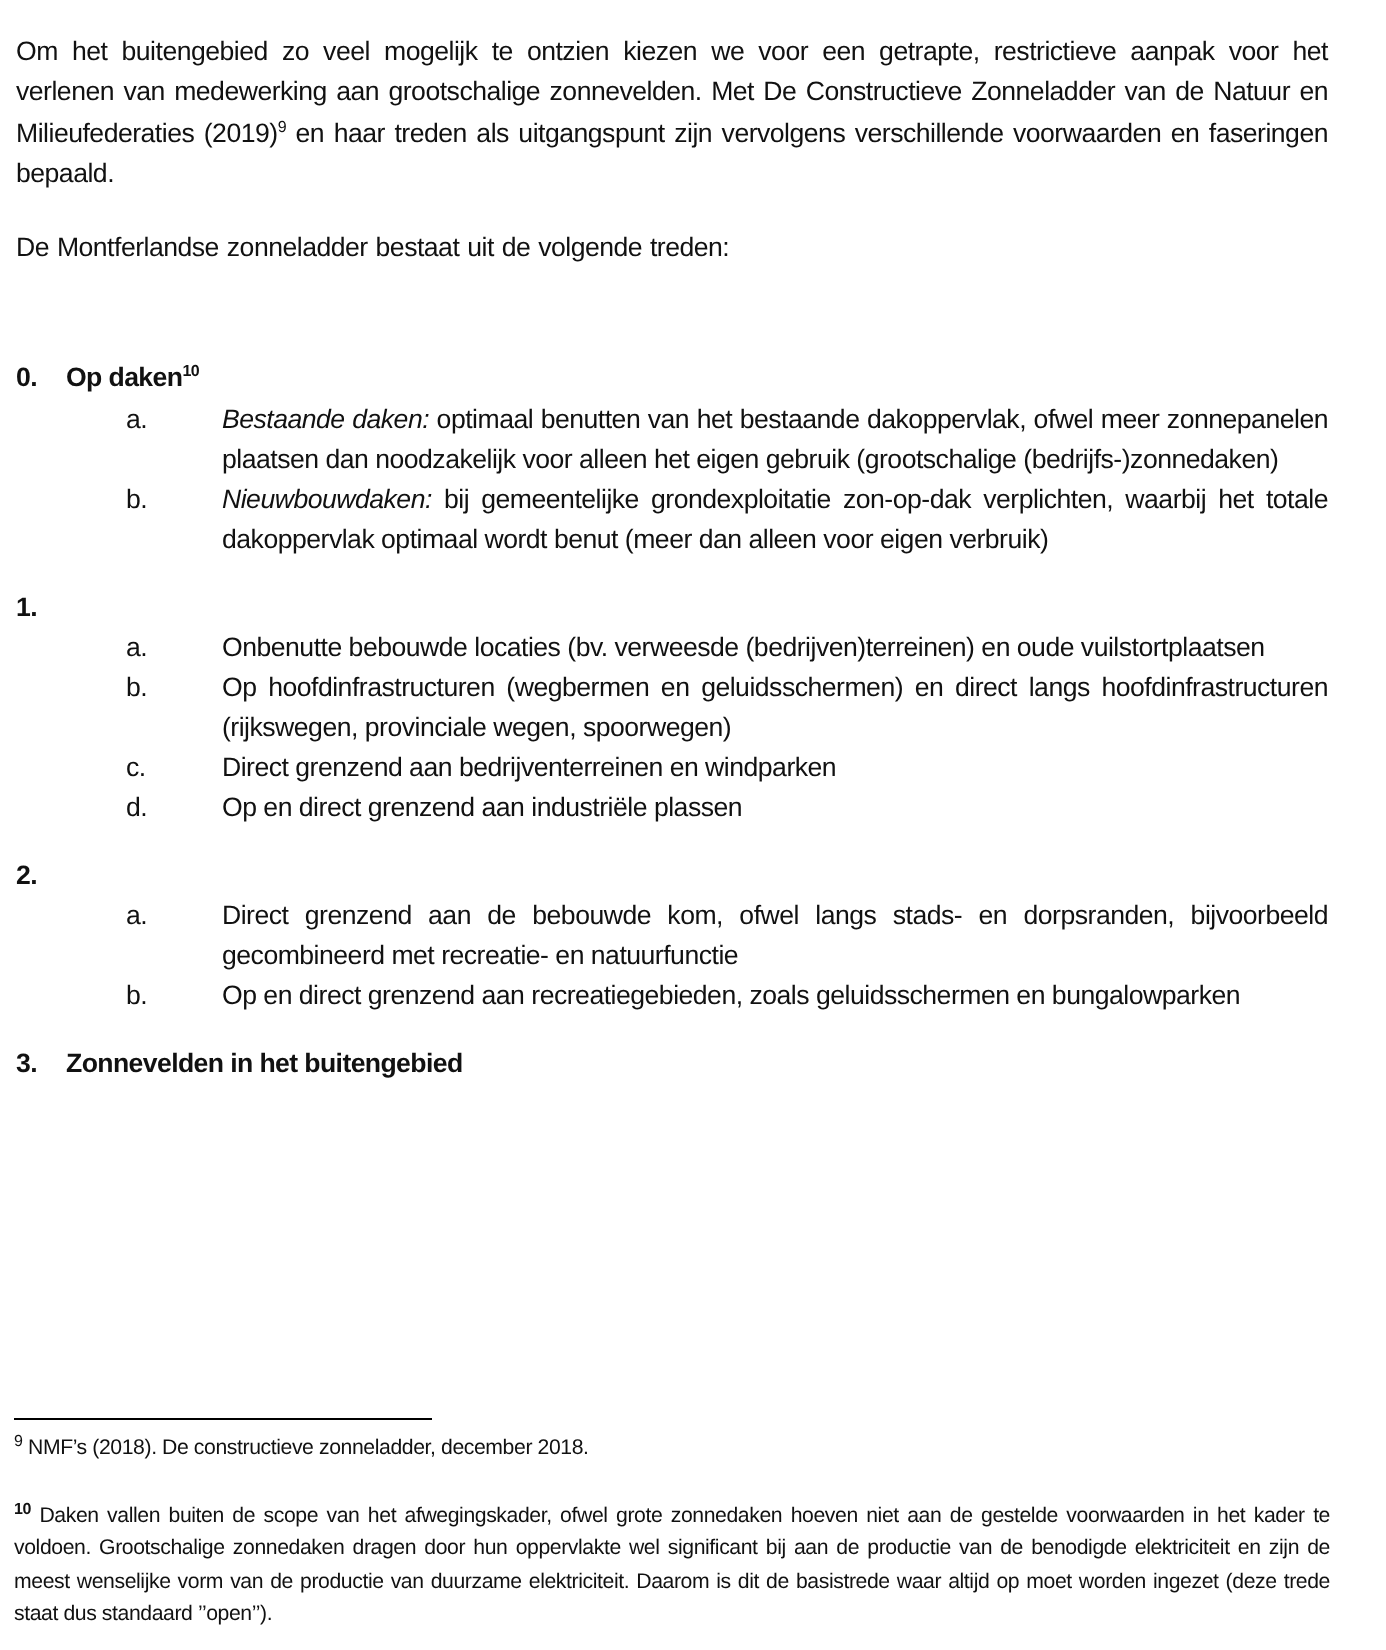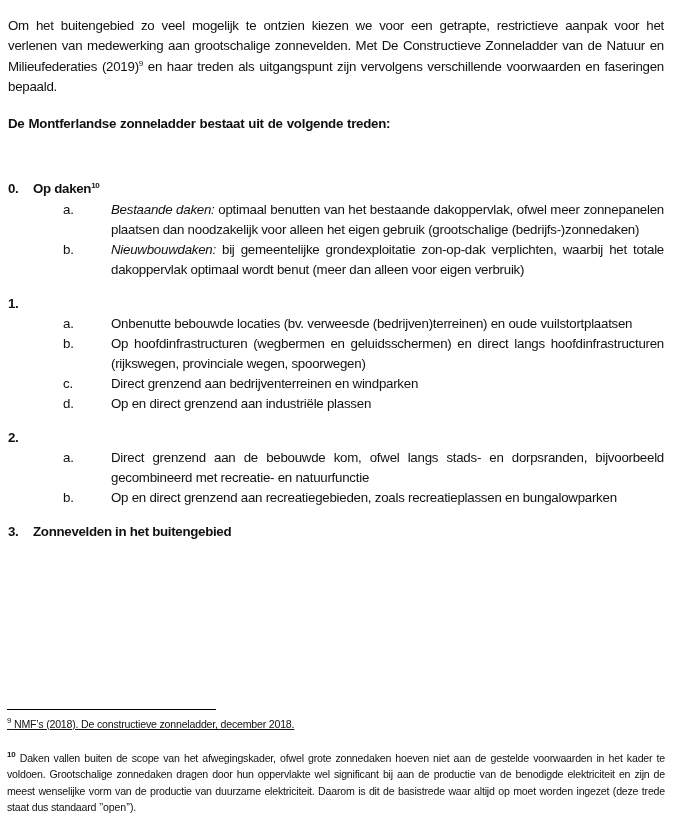--- a/index.html
+++ b/index.html
@@ -6,37 +6,37 @@
   body {
     width: 693px; height: 825px; position: relative; overflow: hidden;
     font-family: "Liberation Sans", sans-serif;
     color: #111111;
   }
   .page { position: absolute; left: 8px; top: 16px; width: 656px; }
   .para {
     font-size: 13.3px; line-height: 20.3px; text-align: justify;
     margin: 0; letter-spacing: -0.25px; word-spacing: 0.5px;
   }
-  .para.p2 { margin-top: 17px; font-weight: bold; }
+  .para.p2 { margin-top: 17px; }
   .sup { font-size: 8px; vertical-align: top; position: relative; top: -3px; font-weight: bold; }
   .sup.plain { font-weight: normal; }
   .section { position: relative; margin-top: 0; }
   .sec-head {
     font-size: 13.3px; line-height: 20.3px; font-weight: bold;
     display: flex; letter-spacing: -0.3px;
   }
   .sec-num { width: 25px; }
   .items { margin-left: 55px; }
   .item { display: flex; font-size: 13.3px; line-height: 20px; letter-spacing: -0.25px; }
   .item-letter { width: 48px; flex: none; }
   .item-text { flex: 1; text-align: justify; }
   .item-text .lead { font-style: italic; }
   .rule { position: absolute; left: 7px; top: 709px; width: 209px; height: 1px; background: #000; }
   .fn { position: absolute; left: 7px; width: 658px; font-size: 10.6px; line-height: 16.4px; letter-spacing: -0.2px; text-align: justify; }
-  .fn9 { top: 716px; text-decoration: underline; }
+  .fn9 { top: 716px; }
   .fn10 { top: 750px; }
 </style>
 </head>
 <body>
 
 <div class="page">
   <p class="para"><span>Om het buitengebied zo veel mogelijk te ontzien kiezen we voor een getrapte, restrictieve aanpak voor het verlenen van medewerking aan grootschalige zonnevelden. Met De Constructieve Zonneladder van de Natuur en Milieufederaties (2019)</span><span class="sup plain">9</span><span> en haar treden als uitgangspunt zijn vervolgens verschillende voorwaarden en faseringen bepaald.</span></p>
   <p class="para p2">De Montferlandse zonneladder bestaat uit de volgende treden:</p>
 
   <div id="sections">
@@ -84,21 +84,21 @@
         <div class="sec-head">
           <span class="sec-num">2.</span>
         </div>
         <div class="items">
           <div class="item">
             <span class="item-letter">a.</span>
             <span class="item-text"><span>Direct grenzend aan de bebouwde kom, ofwel langs stads- en dorpsranden, bijvoorbeeld gecombineerd met recreatie- en natuurfunctie</span></span>
           </div>
           <div class="item">
             <span class="item-letter">b.</span>
-            <span class="item-text"><span>Op en direct grenzend aan recreatiegebieden, zoals recreatieplassen en bungalowparken</span></span>
+            <span class="item-text"><span>Op en direct grenzend aan recreatiegebieden, zoals geluidsschermen en bungalowparken</span></span>
           </div>
         </div>
       </div>
       <div class="section" style="margin-top: 14px;">
         <div class="sec-head">
           <span class="sec-num">3.</span>
           <span>Zonnevelden in het buitengebied</span>
         </div>
         <div class="items"></div>
       </div>

